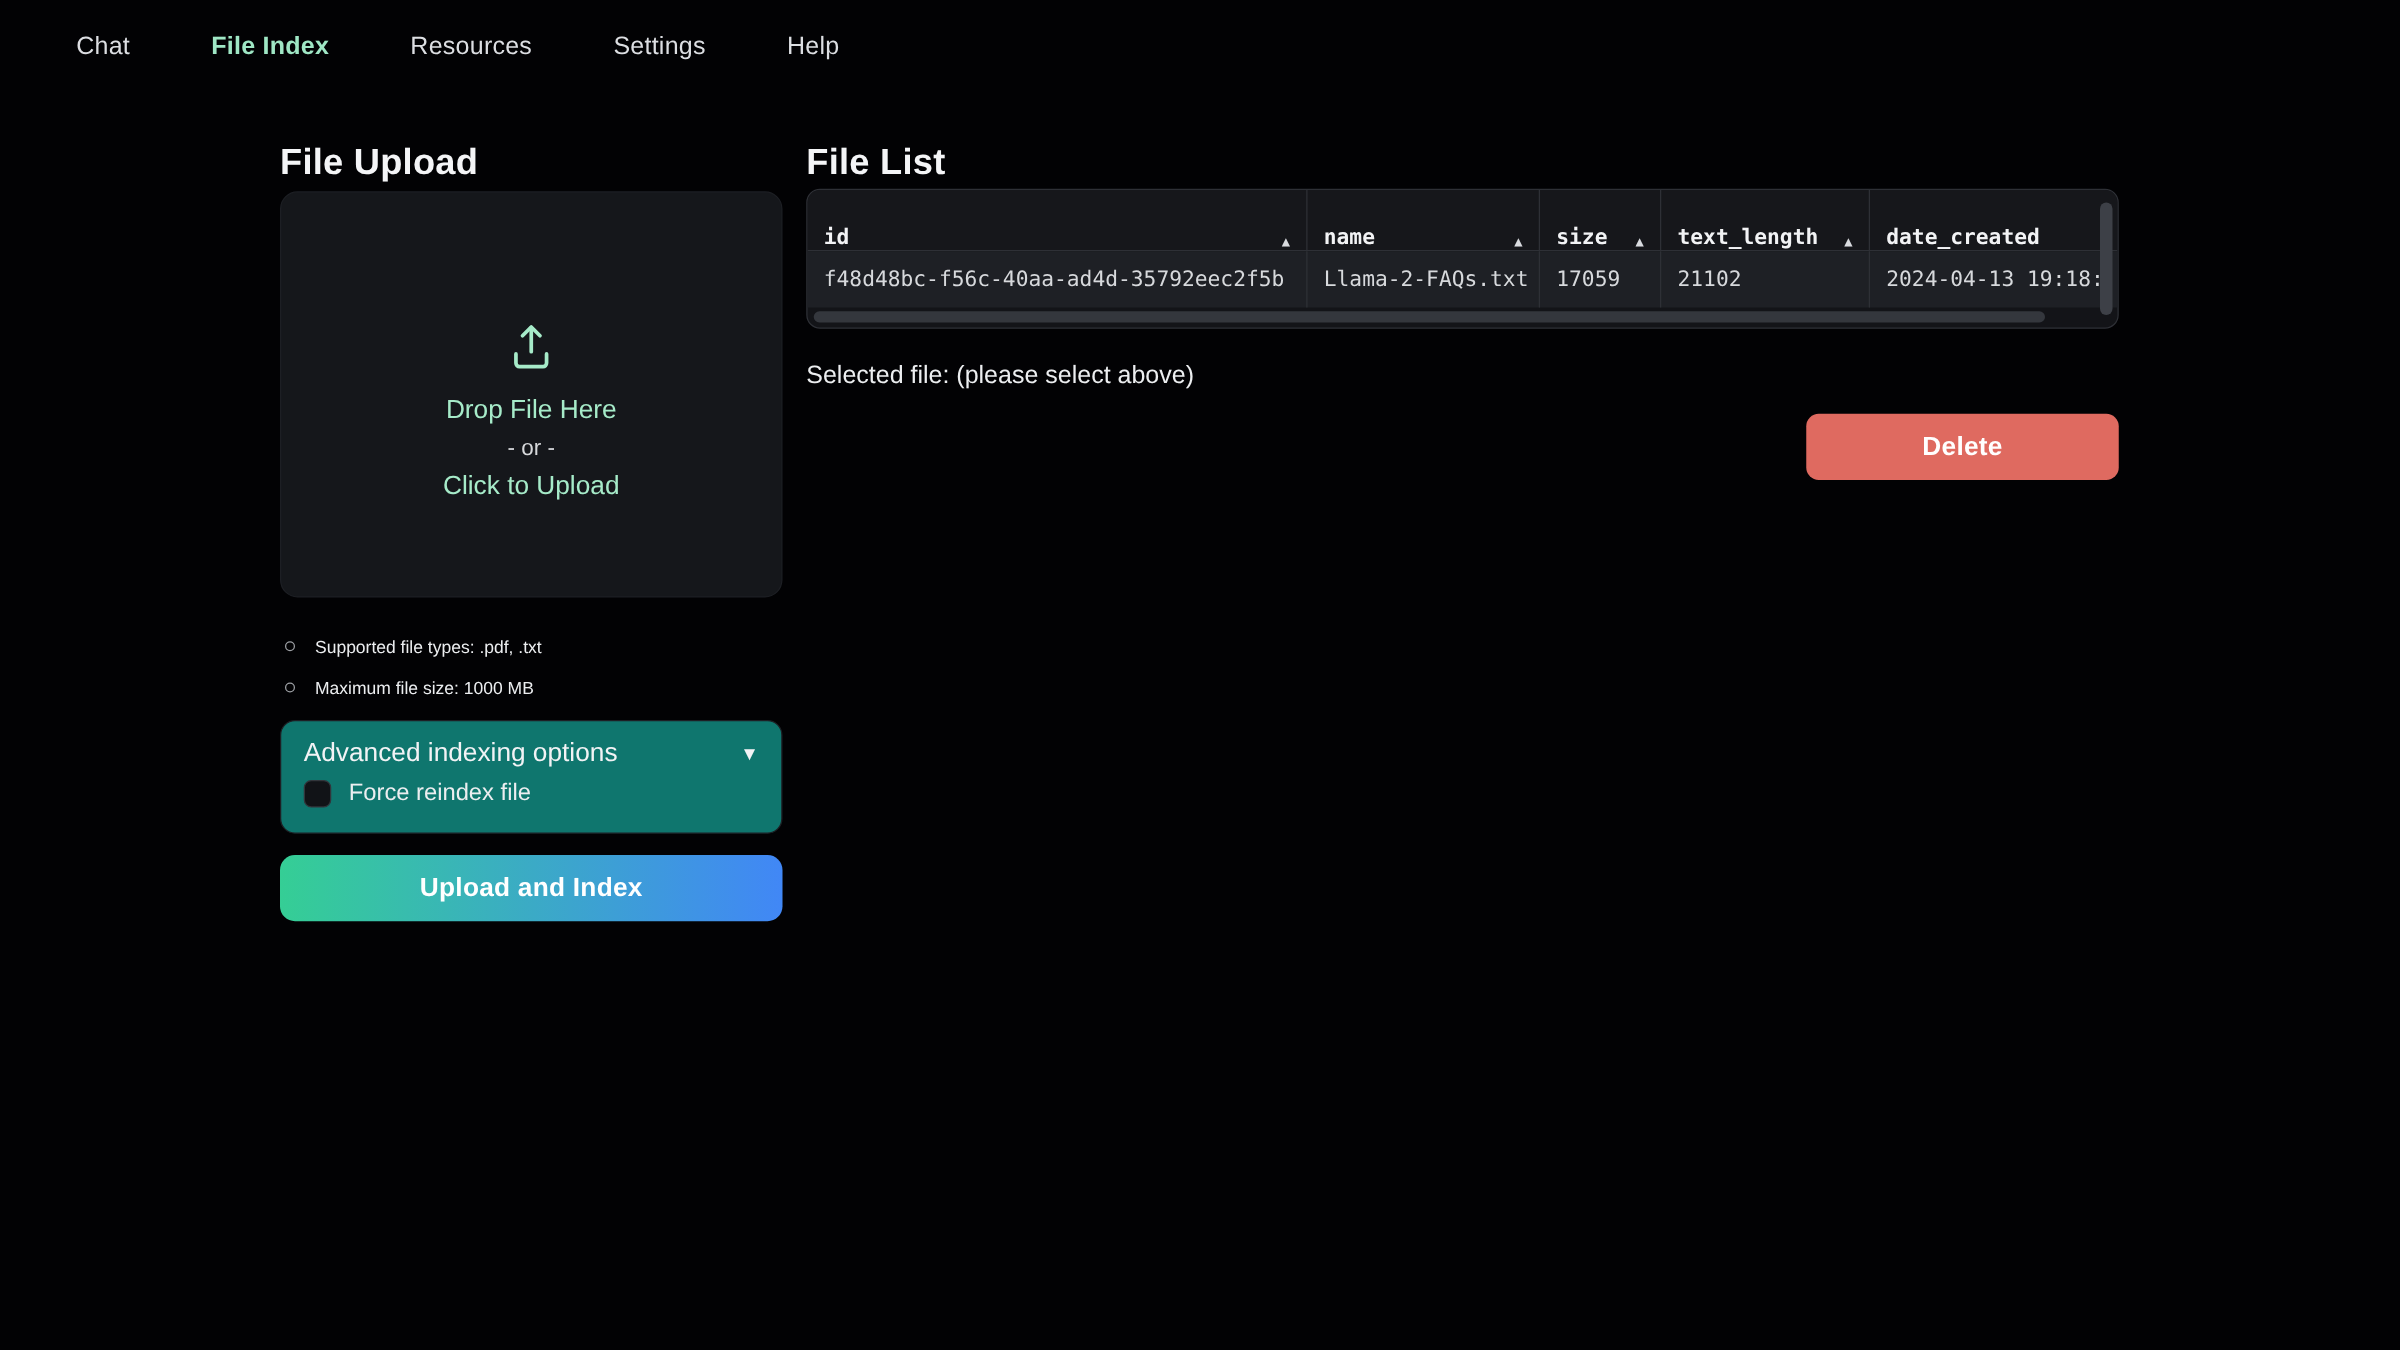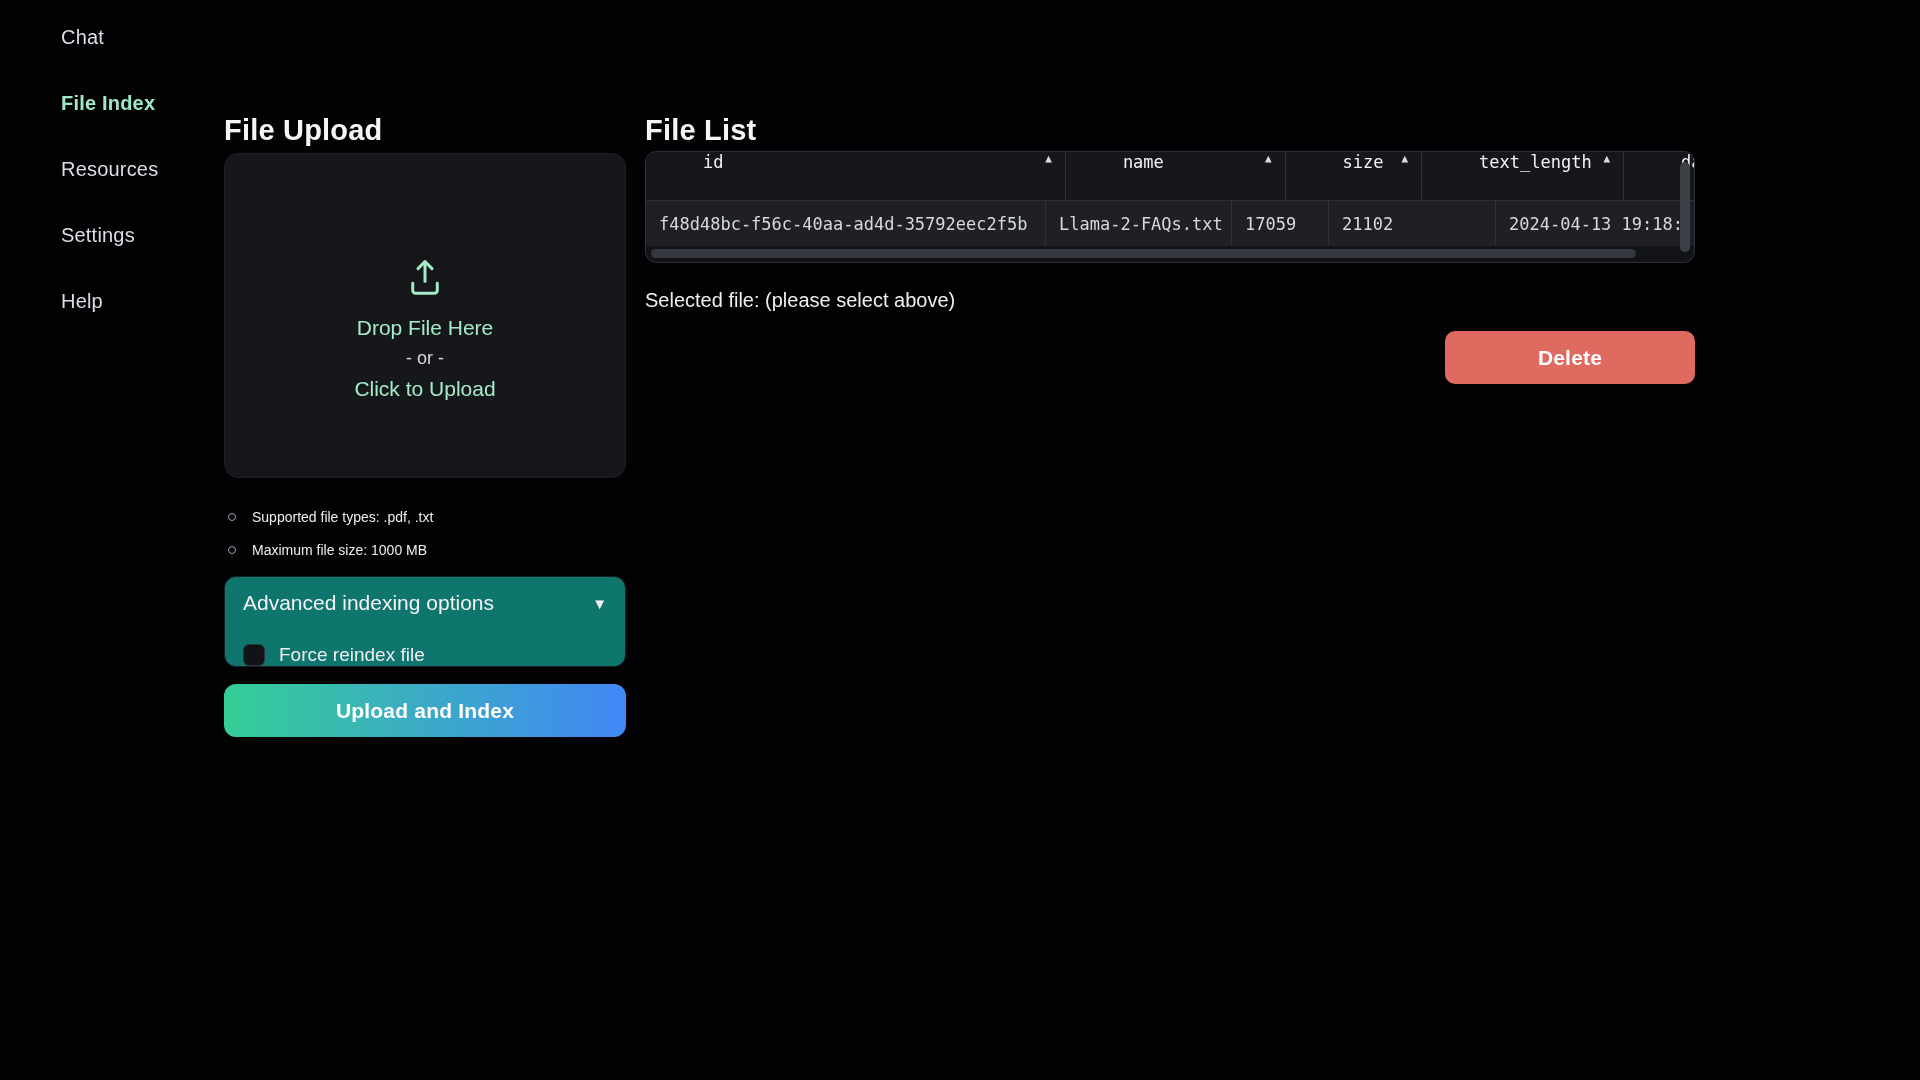--- a/index.html
+++ b/index.html
@@ -1,21 +1,21 @@
 <!DOCTYPE html>
 <html><head>
 <meta charset="utf-8">
 <style>
   * { margin:0; padding:0; box-sizing:border-box; }
   html,body { width:1920px; height:1080px; background:#020204; overflow:hidden;
               font-family:"Liberation Sans", sans-serif; }
   .page { position:relative; width:1920px; height:1080px; background:#020204; }
 
   
-  .top-nav { position:absolute; left:61px; top:26px; display:flex; gap:43px;flex-direction:column; }
+  .top-nav { position:absolute; left:61px; top:26px; display:flex; gap:65px; }
   .nav-item { font-size:20px; color:#dcdee2; cursor:pointer; letter-spacing:.2px; }
   .nav-item.active { color:#9fe7c5; font-weight:700; }
 
   
   .heading { position:absolute; font-size:29px; font-weight:700; color:#f4f5f7; letter-spacing:.2px;margin-top:16px; }
   .h-upload { left:224px; top:98px; }
   .h-list   { left:645px; top:98px; }
 
   
   .dropzone { position:absolute; left:224px; top:153px; width:402px; height:325px;
@@ -34,40 +34,40 @@
             display:inline-block; flex:0 0 auto; }
   .note-text { font-size:14px; color:#eceef0; }
 
   
   .advanced { position:absolute; left:224px; top:576px; width:402px; height:91px;
               background:#0f766e; border:1px solid #1d1f24; border-radius:12px;
               padding:14px 18px 0 18px; }
   .adv-header { display:flex; justify-content:space-between; align-items:center; cursor:pointer; }
   .adv-title { font-size:21px; color:#f2f3f5; }
   .caret { font-size:15px; color:#f2f3f5; }
-  .checkbox-row { display:flex; align-items:center; gap:14px; margin-top:29px; cursor:pointer; }
+  .checkbox-row { display:flex; align-items:center; gap:14px; margin-top:9px; cursor:pointer; }
   .checkbox { width:22px; height:22px; background:#111317; border:1.5px solid #32353b;
               border-radius:6px; display:inline-block; }
   .cb-label { font-size:19px; color:#eceef0; }
 
   
   .upload-btn { position:absolute; left:224px; top:684px; width:402px; height:53px;
                 border:none; border-radius:12px; cursor:pointer;
                 background:linear-gradient(90deg,#35ce95 0%,#4187f6 100%);
                 color:#ffffff; font-size:21px; font-weight:700;
                 font-family:"Liberation Sans", sans-serif; letter-spacing:.2px; }
 
   
   .table { position:absolute; left:645px; top:151px; width:1050px; height:112px;
            background:#131418; border:1px solid #2e3036; border-radius:11px; overflow:hidden; }
   .thead { display:flex; height:49px; background:#16171b; border-bottom:1px solid #2e3036; }
-  .th { display:flex; align-items:flex-start; justify-content:space-between;
+  .th { display:flex; align-items:flex-end; justify-content:space-between;
         padding:0 13px; border-right:1px solid #2e3036; cursor:pointer;
-        font-family:"DejaVu Sans Mono", monospace; font-weight:400; font-size:17px;
-        color:#f2f3f5; white-space:nowrap; overflow:hidden;margin-left:44px; }
+        font-family:"DejaVu Sans Mono", monospace; font-weight:700; font-size:17px;
+        color:#f2f3f5; white-space:nowrap; overflow:hidden; }
   .th:last-child { border-right:none; }
   .sort { font-size:11px; color:#d9dbdf; margin-left:8px; }
   .trow { display:flex; height:45px; background:#1e2025; cursor:pointer; }
   .td { display:flex; align-items:center; padding:0 13px; border-right:1px solid #2e3036;
         font-family:"DejaVu Sans Mono", monospace; font-size:17px; color:#d7d9dc;
         white-space:nowrap; overflow:hidden; }
   .td:last-child { border-right:none; }
   .col-id { width:400px; } .col-name { width:186px; } .col-size { width:97px; }
   .col-tl { width:167px; } .col-dc { flex:1; }
   .hscroll { position:absolute; left:5px; bottom:4px; width:985px; height:9px;

